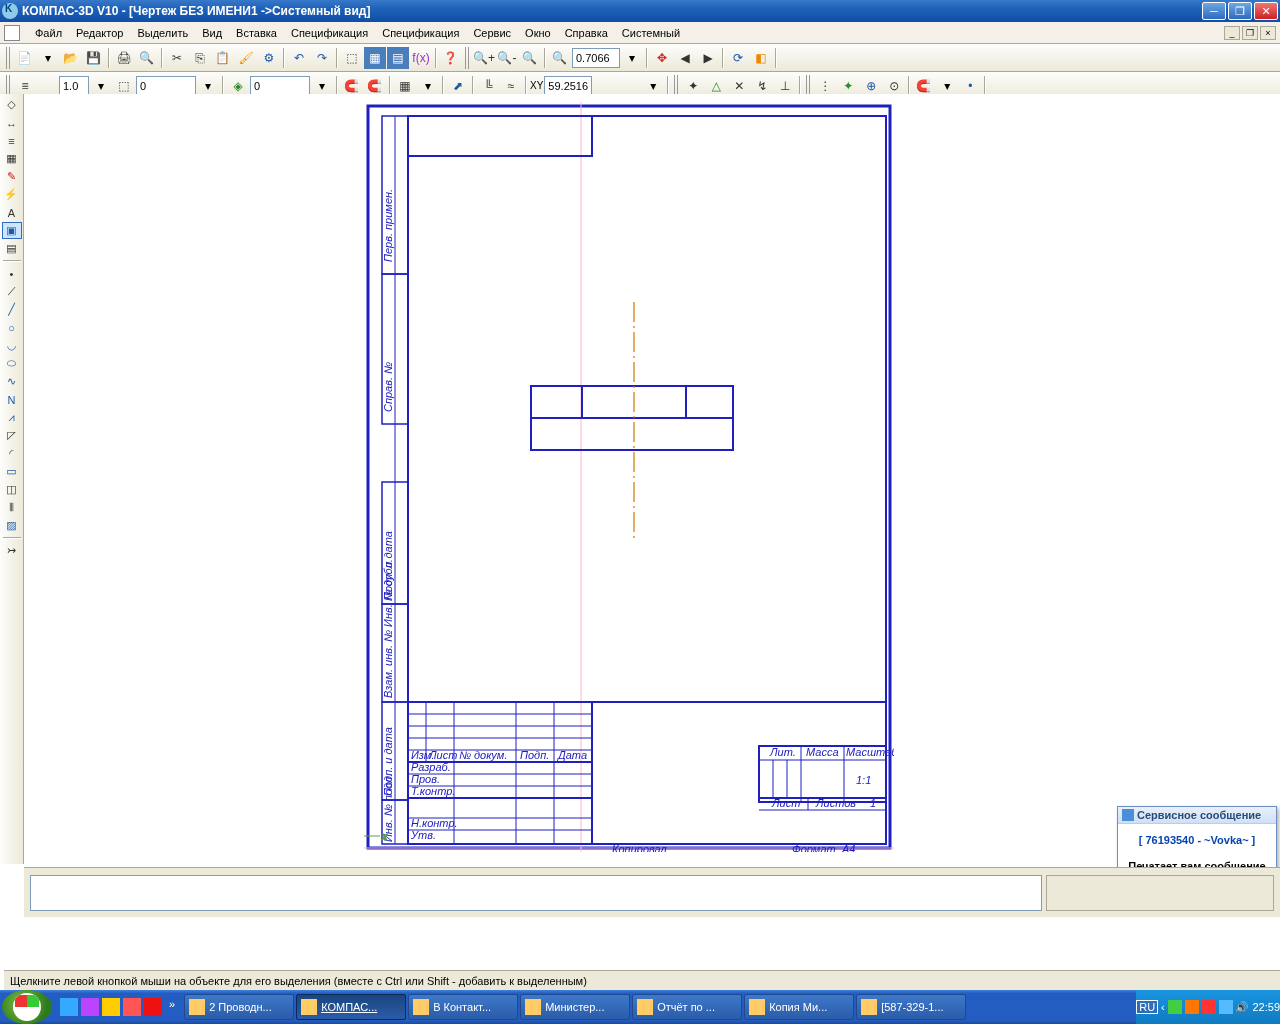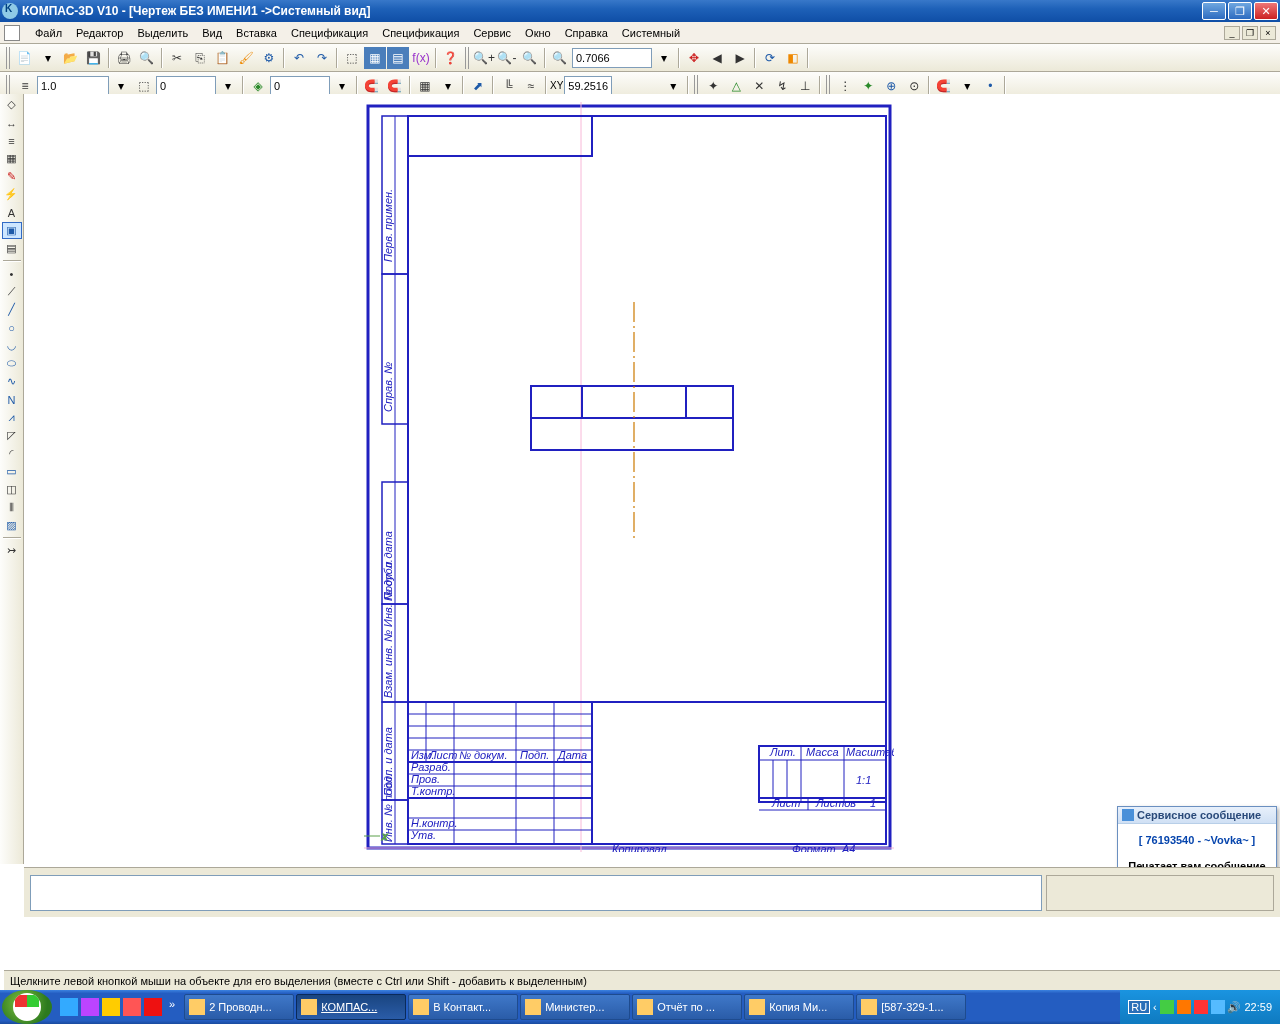--- a/index.html
+++ b/index.html
@@ -54,21 +54,21 @@
 .taskbar { position:absolute; bottom:0; left:0; right:0; height:34px; background:linear-gradient(#3b82e0,#245dc1 10%,#245dc1 90%,#1a4a9e); display:flex; align-items:center; }
 .start { width:50px; height:34px; background:radial-gradient(circle at 40% 40%,#7fc241,#2d7a1e 70%); border-radius:50%; margin-left:2px; display:flex; align-items:center; justify-content:center; }
 .start .orb { width:28px; height:28px; background:#fff; border-radius:50%; position:relative; overflow:hidden; }
 .start .orb::before { content:""; position:absolute; width:12px; height:12px; top:2px; left:2px; background:#e33; }
 .start .orb::after { content:""; position:absolute; width:12px; height:12px; top:2px; left:14px; background:#3c3; }
 .ql { display:flex; gap:3px; margin:0 8px; }
 .ql .qbtn { width:18px; height:18px; }
 .taskbtn { height:26px; min-width:110px; max-width:120px; margin:0 1px; padding:0 4px; display:flex; align-items:center; gap:4px; color:#fff; font-size:11px; border-radius:2px; background:linear-gradient(#3f78c9,#2a5ca8); border:1px solid #1e4b8e; overflow:hidden; white-space:nowrap; }
 .taskbtn.active { background:linear-gradient(#1a4580,#2a5ca8); border:1px solid #0a2a5a;text-decoration:underline; }
 .taskbtn .ti { width:16px; height:16px; background:#fc6; flex-shrink:0; }
-.tray { margin-left:auto; height:34px; background:linear-gradient(#1a94e0,#0f7ac0); display:flex; align-items:center; padding:0 8px; gap:3px; color:#fff; font-size:11px; }
+.tray { margin-left:auto; height:34px; background:linear-gradient(#1a94e0,#0f7ac0); display:flex; align-items:center; padding:0 0; gap:3px; color:#fff; font-size:11px; }
 .tray .ti { width:14px; height:14px; }
 
 
 .popup { position:absolute; right:3px; top:806px; width:160px; background:#fff; border:1px solid #6a8fc0; box-shadow:2px 2px 4px rgba(0,0,0,.3); font-size:11px; }
 .popup .hdr { background:linear-gradient(#e8f0fb,#d0e0f4); padding:2px 4px; font-weight:bold; color:#2a4a7a; display:flex; align-items:center; gap:3px; border-bottom:1px solid #b8cfe8; }
 .popup .hdr .pi { width:12px; height:12px; background:#4a90d9; }
 .popup .body { padding:10px 6px; text-align:center; }
 .popup .body a { color:#0645ad; font-weight:bold; text-decoration:none;text-align:right; }
 .popup .foot { padding:4px 6px 8px; font-weight:bold; text-align:center; }
 
@@ -132,36 +132,36 @@
   <div class="tbtn bluebox">▤</div>
   <div class="tbtn c-purple">f(x)</div>
   <div class="tsep"></div>
   <div class="tbtn c-dk">❓</div>
   <div class="tgrip"></div>
   <div class="tbtn c-dk">🔍+</div>
   <div class="tbtn c-dk">🔍-</div>
   <div class="tbtn c-dk">🔍</div>
   <div class="tsep"></div>
   <div class="tbtn c-dk">🔍</div>
-  <input class="tinput" style="width: 80px;" value="0.7066">
+  <input class="tinput" style="width: 48px;" value="0.7066">
     <div class="tbtn">▾</div>
   <div class="tsep"></div>
   <div class="tbtn c-red">✥</div>
   <div class="tbtn c-dk">◀</div>
   <div class="tbtn c-dk">▶</div>
   <div class="tsep"></div>
   <div class="tbtn c-blue">⟳</div>
   <div class="tbtn c-orange">◧</div>
   <div class="tsep"></div>
 </div>
 
 <div class="toolbar">
   <div class="tgrip"></div>
   <div class="tbtn c-dk">≡</div>
-  <input class="tinput" style="width: 72px;" value="1.0">
+  <input class="tinput" style="width: 30px; margin-left: 22px;" value="1.0">
     <div class="tbtn">▾</div>
   <div class="tbtn c-dk">⬚</div>
   <input class="tinput" style="width: 60px;" value="0">
     <div class="tbtn">▾</div>
   <div class="tsep"></div>
   <div class="tbtn c-green">◈</div>
   <input class="tinput" style="width: 60px;" value="0">
     <div class="tbtn">▾</div>
   <div class="tsep"></div>
   <div class="tbtn c-red">🧲</div>

